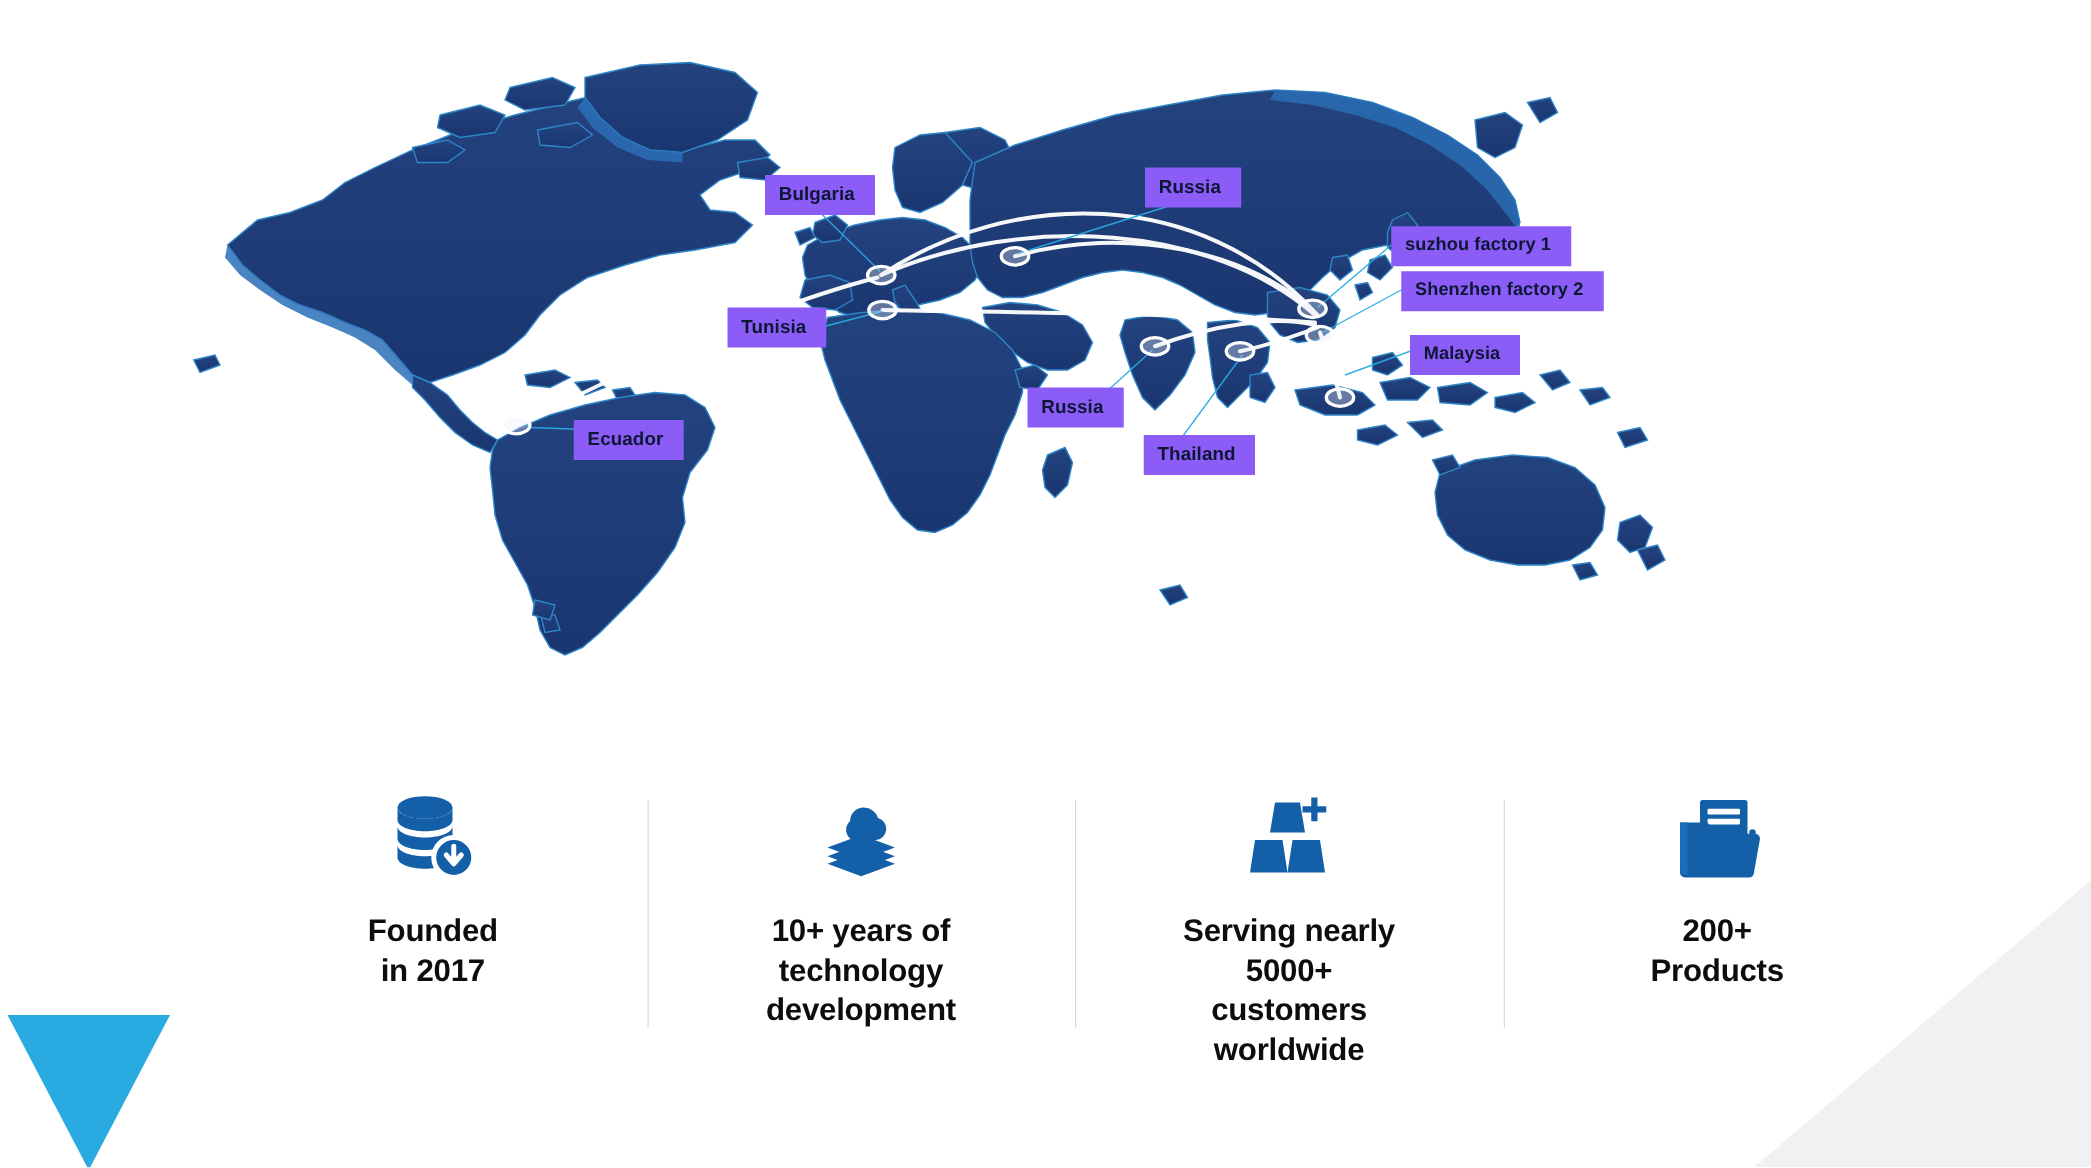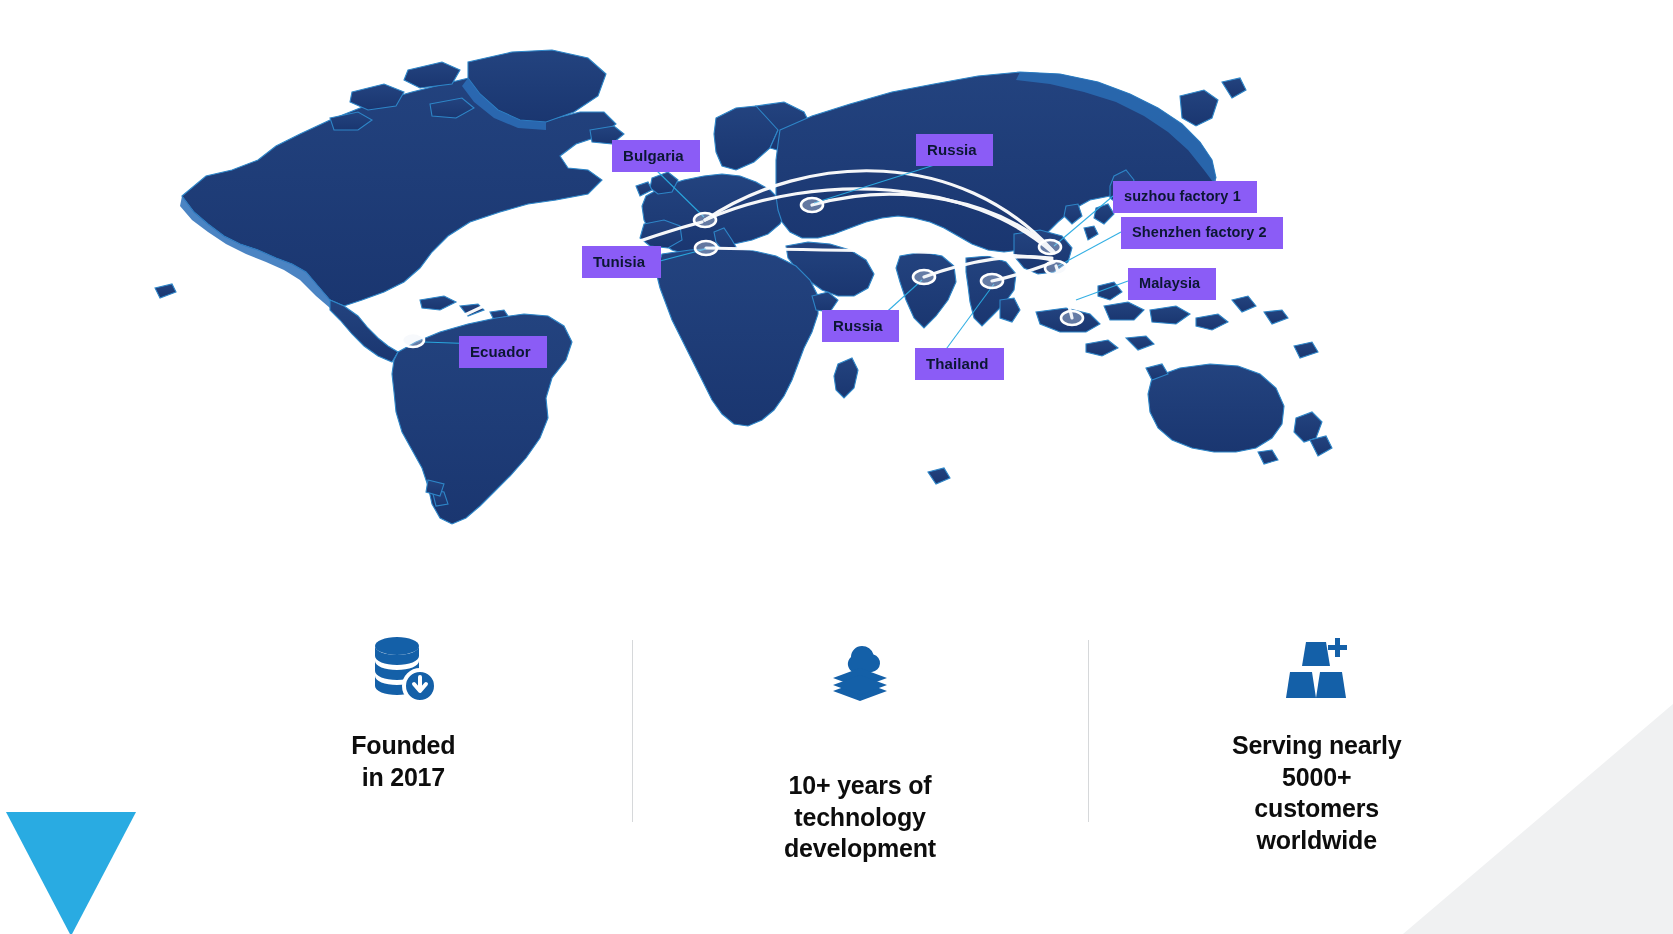--- a/index.html
+++ b/index.html
@@ -319,21 +319,21 @@
         <svg width="66" height="72" viewBox="0 0 66 72">
           <g fill="#1460A8">
             <path d="M24 22 a11 11 0 0 1 11 -11 a12 12 0 0 1 11.5 8.4 a9 9 0 0 1 -1.5 17.6 H26
                      a9 9 0 0 1 -2 -15 Z"></path>
             <path d="M33 33 L60 43 L33 53 L6 43 Z"></path>
             <path d="M33 46 L60 56 L33 66 L6 56 Z"></path>
             <path d="M33 40 L60 50 L33 60 L6 50 Z"></path>
           </g>
         </svg>
       </div>
-      <div class="stat-label" style="white-space:pre-line;margin-top:40px;">10+ years of
+      <div class="stat-label" style="white-space:pre-line;">10+ years of
 technology
 development</div>
     </div>
 
     <div class="stat-cell">
       <div class="stat-icon">
         <svg width="66" height="70" viewBox="0 0 66 70">
           <g fill="#1460A8">
             <path d="M22 6 h20 l4 24 H18 Z" rx="3"></path>
             <path d="M6 36 h22 l4 26 H2 Z"></path>
@@ -341,19 +341,38 @@
             <path d="M51 2 h5 v7 h7 v5 h-7 v7 h-5 v-7 h-7 v-5 h7 Z"></path>
           </g>
         </svg>
       </div>
       <div class="stat-label" style="white-space:pre-line;">Serving nearly
 5000+
 customers
 worldwide</div>
     </div>
 
+    <div class="stat-cell">
+      <div class="stat-icon">
+        <svg width="72" height="70" viewBox="0 0 72 70">
+          <g fill="#1460A8">
+            <rect x="22" y="4" width="38" height="30" rx="2"></rect>
+            <g fill="#ffffff">
+              <rect x="28" y="11" width="26" height="4.5" rx="1"></rect>
+              <rect x="28" y="19" width="26" height="4.5" rx="1"></rect>
+            </g>
+            <path d="M6 22 h22 l7 9 h31 a4 4 0 0 1 4 4 l-5 28 a4 4 0 0 1 -4 3 H10
+                     a4 4 0 0 1 -4 -4 Z"></path>
+            <path d="M6 22 h6 v42 h-2 a4 4 0 0 1 -4 -4 Z" fill="#1a6cbb"></path>
+            <circle cx="64" cy="30" r="2.6"></circle>
+          </g>
+        </svg>
+      </div>
+      <div class="stat-label" style="white-space:pre-line;">200+
+Products</div>
+    </div>
 
 
   </div>
 
   <div id="triangle-accent"></div>
 
 </div>
 
 </body></html>

